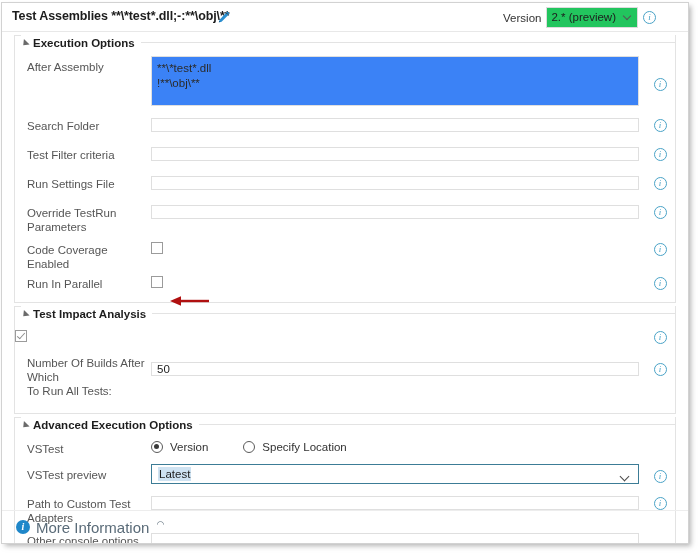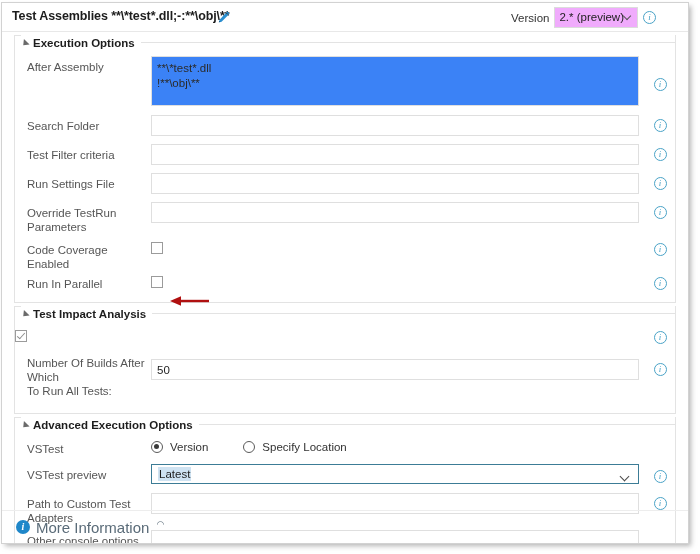--- a/index.html
+++ b/index.html
@@ -57,22 +57,23 @@
     align-items: center;
     gap: 5px;
   }
   .ver-label {
     font-size: 11.5px;
     color: #333;
   }
   .ver-select {
     display: flex;
     align-items: center;
+    gap: 8px;
     border: 1px solid #dcdcdc;
-    background: #f0abfc;
+    background: #22c55e;
     padding: 1px 4px 2px 4px;
     font-size: 11.5px;
     color: #1d1d1d;
     height: 16px;
   }
   .chev {
     width: 9px;
     height: 9px;
     position: relative;
   }
@@ -181,21 +182,21 @@
   .row-info {
     width: 30px;
     flex: 0 0 30px;
     display: flex;
     justify-content: center;
     padding-top: 4px;
   }
 
   .txt {
     width: 100%;
-    height: 21px;
+    height: 14px;
     border: 1px solid #dfdfdf;
     background: #ffffff;
     box-sizing: border-box;
     font-family: "Liberation Sans", sans-serif;
     font-size: 11.5px;
     color: #1d1d1d;
     padding: 0 5px;
     outline: none;
   }
   .ta {

